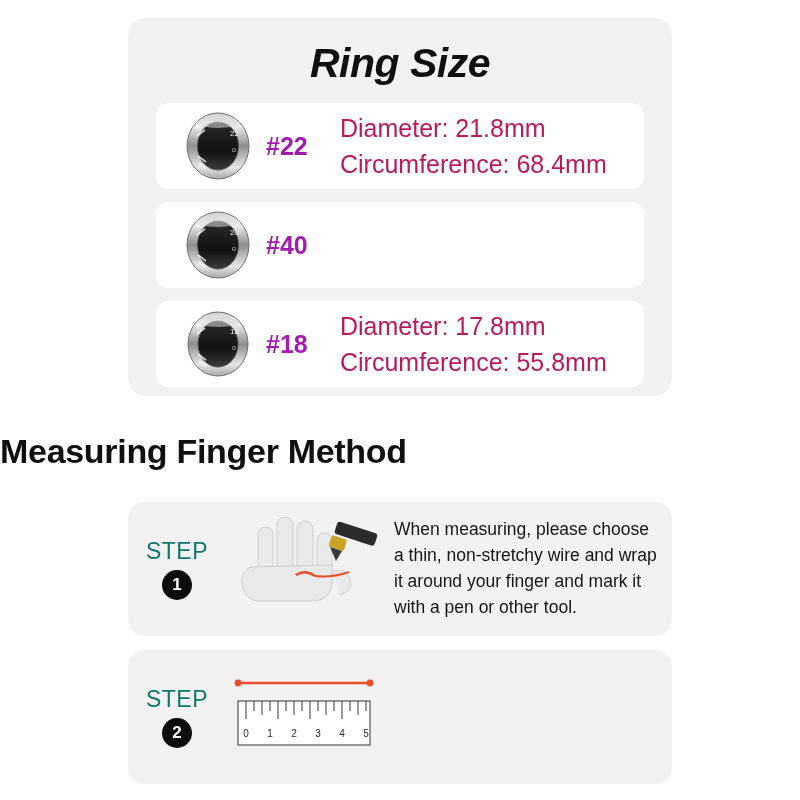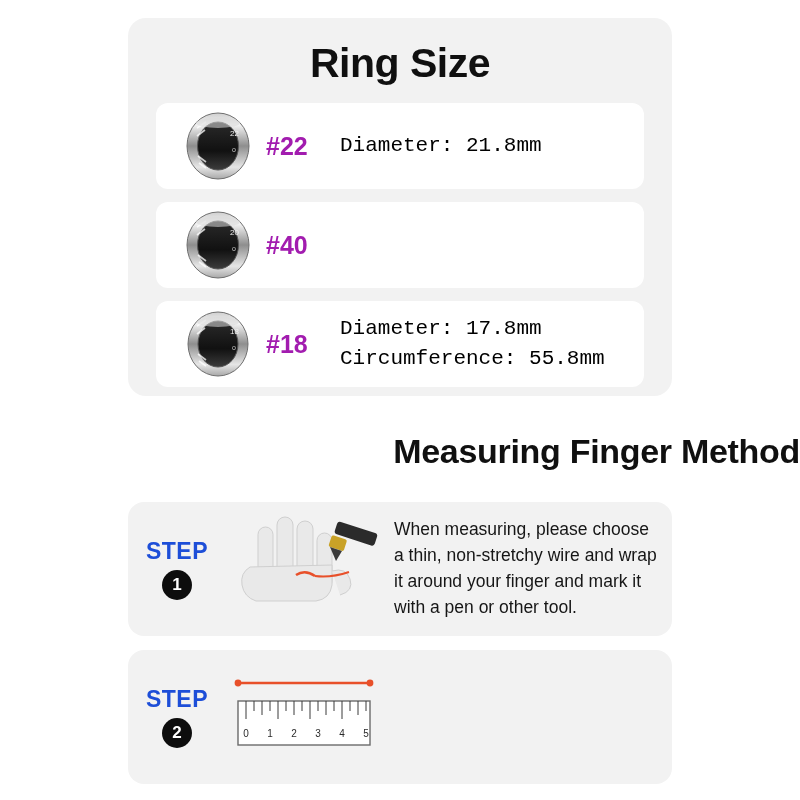--- a/index.html
+++ b/index.html
@@ -31,20 +31,21 @@
     box-sizing: border-box;
     padding: 14px 28px 20px 28px;
   }
   .size-title {
     text-align: center;
     font-size: 41px;
     font-weight: bold;
     letter-spacing: -0.5px;
     margin: 8px 0 16px 0;
     color: #101010;
+    font-style: italic;
   }
   .size-row {
     display: flex;
     align-items: center;
     background: #ffffff;
     border-radius: 12px;
     height: 86px;
     margin-bottom: 13px;
     padding: 0 10px 0 16px;
     box-sizing: border-box;
@@ -65,36 +66,35 @@
     margin-left: 2px;
   }
   .ring-specs {
     flex: 1 1 auto;
     display: flex;
     flex-direction: column;
     justify-content: center;
     padding-left: 8px;
   }
   .ring-specs div {
-    font-size: 21px;
+    font-size: 25px;
     line-height: 1.45;
-    color: #000000;
-    font-family: Liberation Mono, monospace;
+    color: #be185d;
   }
 
   
   .ring-svg { display: block; }
 
   
   .method-title {
     position: absolute;
     left: 0;
     top: 432px;
     width: 800px;
-    text-align: right;
+    text-align: left;
     font-size: 34px;
     font-weight: bold;
     color: #101010;
     letter-spacing: -0.3px;
   }
 
   
   .step-card {
     position: absolute;
     left: 128px;
@@ -113,22 +113,22 @@
     flex: 0 0 92px;
     display: flex;
     flex-direction: column;
     align-items: center;
     justify-content: center;
     padding-left: 6px;
     box-sizing: border-box;
   }
   .step-word {
     font-size: 23px;
-    font-weight: bold;
-    color: #1d4ed8;
+    font-weight: normal;
+    color: #0f766e;
     letter-spacing: 0.5px;
   }
   .step-num {
     margin-top: 5px;
     width: 30px;
     height: 30px;
     border-radius: 50%;
     background: #0d0d0d;
     color: #ffffff;
     font-size: 17px;
@@ -183,20 +183,21 @@
           <ellipse cx="46" cy="40" rx="20.5" ry="24" fill="none" stroke="#555" stroke-width="1"></ellipse>
           <path d="M25,22 L34,16 M25,30 L33,24 M26,50 L34,56 M27,57 L34,62" stroke="#ffffff" stroke-width="1.6" opacity="0.75" fill="none"></path>
           <text x="58" y="30" font-family="Liberation Sans, sans-serif" font-size="8" fill="#f0f0f0">22</text>
           <text x="60" y="46" font-family="Liberation Sans, sans-serif" font-size="7" fill="#cccccc">o</text>
           <ellipse cx="46" cy="17" rx="22" ry="5" fill="#d9d9d9" opacity="0.55"></ellipse>
         </svg>
       </div>
       <div class="ring-label">#22</div>
       <div class="ring-specs">
         <div>Diameter: 21.8mm</div>
+        <div>Circumference: 68.4mm</div>
       </div>
     </div>
 
     <div class="size-row">
       <div class="ring-img">
         <svg class="ring-svg" width="92" height="80" viewBox="0 0 92 80">
           <ellipse cx="46" cy="40" rx="31" ry="33" fill="url(#bandg1)"></ellipse>
           <ellipse cx="46" cy="40" rx="31" ry="33" fill="none" stroke="#6f6f6f" stroke-width="1"></ellipse>
           <ellipse cx="46" cy="40" rx="20.5" ry="24" fill="url(#innerg1)"></ellipse>
           <ellipse cx="46" cy="40" rx="20.5" ry="24" fill="none" stroke="#555" stroke-width="1"></ellipse>

